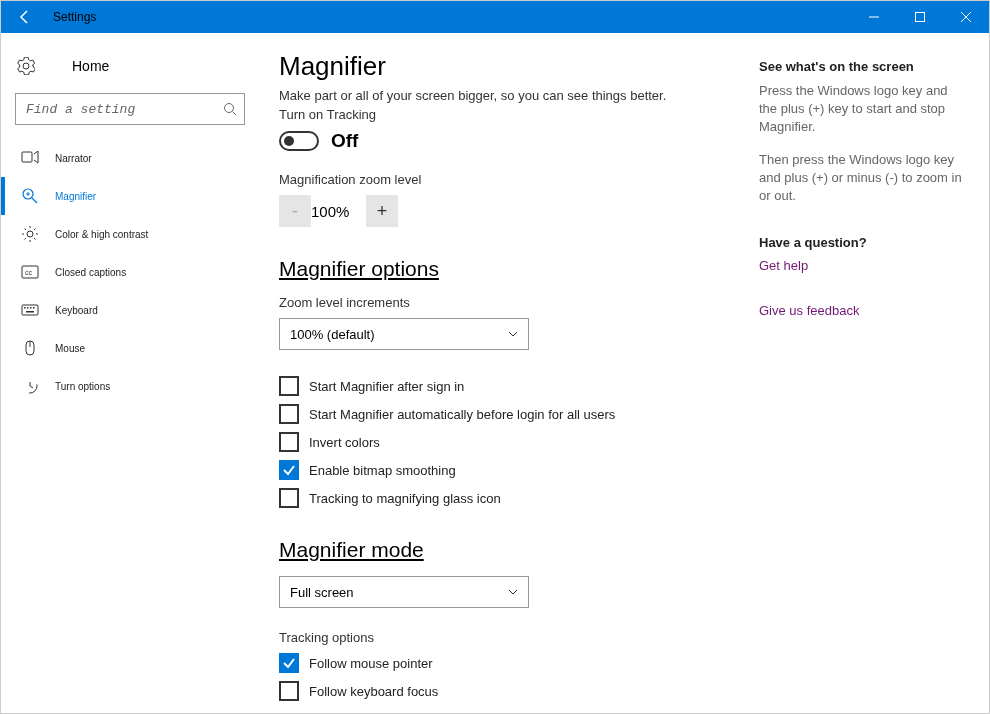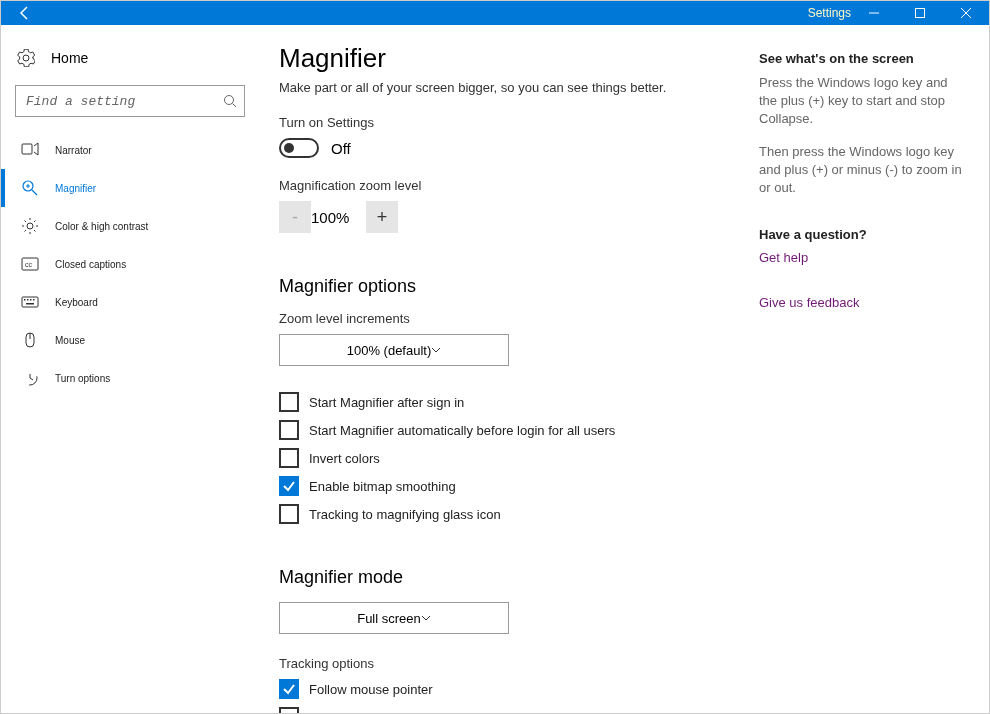--- a/index.html
+++ b/index.html
@@ -1,30 +1,30 @@
 <!DOCTYPE html>
 <html><head>
 <meta charset="utf-8">
 <style>
 * { margin: 0; padding: 0; box-sizing: border-box; font-family: "Segoe UI", Arial, sans-serif; }
 body { width: 990px; height: 714px; background: #fff; overflow: hidden; border: 1px solid #ccc; }
 
 
-.titlebar { height: 24px; background: #0078d7; color: #fef9c3; display: flex; align-items: center; text-align: right; }
+.titlebar { height: 32px; background: #0078d7; color: #000000; display: flex; align-items: center; }
 .titlebar .back { width: 48px; height: 32px; display: flex; align-items: center; justify-content: center; }
 .titlebar .back svg { width: 16px; height: 16px; }
 .titlebar .title { font-size: 12px; padding-left: 4px; flex: 1; }
 .titlebar .win-controls { display: flex; }
 .titlebar .win-btn { width: 46px; height: 32px; display: flex; align-items: center; justify-content: center; }
 .titlebar .win-btn svg { width: 10px; height: 10px; }
 
 
 .content { display: flex; height: calc(714px - 32px); }
 .sidebar { width: 270px; padding: 14px 0 0 0; }
-.home-row { display: flex; align-items: center; padding: 10px 16px; cursor: default; }
+.home-row { display: flex; align-items: center; padding: 10px 16px; cursor: default; gap: 21px; }
 .home-row .icon { width: 18px; height: 18px; margin-right: 16px; display: flex; align-items: center; }
 .home-row .label { font-size: 14px; }
 
 .search-container { padding: 8px 14px 14px 14px; }
 .search-box { position: relative; }
 .search-box input { width: 100%; height: 32px; border: 1px solid #999; padding: 0 34px 0 10px; font-size: 13px; background: #fff; color: #333; font-family: Liberation Mono, monospace; }
 .search-box input::placeholder { color: #666; font-style: italic; }
 .search-box .search-icon { position: absolute; right: 8px; top: 50%; transform: translateY(-50%); width: 14px; height: 14px; }
 
 .section-header { font-size: 13px; color: #5a5a5a; padding: 10px 16px 10px 16px; }
@@ -34,35 +34,35 @@
 .nav-item .label { font-size: 10px; color: #222; }
 .nav-item.active { border-left: 4px solid #0078d7; }
 .nav-item.active .label { color: #0078d7; }
 .nav-item.active .icon { color: #0078d7; }
 
 .main { flex: 1; padding: 18px 20px 0 20px; display: flex; }
 .main-col { width: 460px; }
 .aside { width: 210px; margin-left: 20px; padding-top: 8px; }
 
 .h1 { font-size: 26px; font-weight: 400; margin-bottom: 6px; }
-.subtitle { font-size: 13px; color: #333; margin-bottom: 20px; }
+.subtitle { font-size: 13px; color: #333; margin-bottom: 4px; }
 .h2 { font-size: 13px; color: #333; margin-bottom: 8px; }
-.h2-big { font-size: 18px; font-weight: 400; margin-bottom: 14px; margin-top: 43px; }
+.h2-big { font-size: 21px; font-weight: 400; margin-bottom: 14px; margin-top: 30px; text-decoration: underline; }
 
 .toggle-row { display: flex; align-items: center; margin-bottom: 20px; }
 .toggle { width: 40px; height: 20px; border: 2px solid #333; border-radius: 10px; position: relative; background: #fff; }
 .toggle .knob { position: absolute; width: 10px; height: 10px; background: #333; border-radius: 50%; top: 3px; left: 3px; }
-.toggle-label { font-size: 15px; margin-left: 12px; }
+.toggle-label { font-size: 19px; margin-left: 12px; font-weight: bold; }
 
 .zoom-row { display: flex; align-items: center; margin-bottom: 8px; }
 .zoom-btn { width: 32px; height: 32px; background: #e5e5e5; display: flex; align-items: center; justify-content: center; font-size: 18px; color: #333; cursor: default; }
 .zoom-btn.disabled { color: #aaa; }
 .zoom-val { width: 55px; text-align: left; font-size: 15px; }
 
-.dropdown { width: 230px; height: 32px; border: 1px solid #999; display: flex; align-items: center; justify-content: center; padding: 0 10px; font-size: 13px; background: #fff; }
+.dropdown { width: 250px; height: 32px; border: 1px solid #999; display: flex; align-items: center; justify-content: space-between; padding: 0 10px; font-size: 13px; background: #fff; }
 .dropdown .chev { width: 10px; }
 
 .checks { margin-top: 26px; }
 .check-row { display: flex; align-items: center; margin-bottom: 8px; }
 .check { width: 20px; height: 20px; border: 2px solid #333; margin-right: 10px; display: flex; align-items: center; justify-content: center; flex-shrink: 0; }
 .check.checked { background: #0078d7; border-color: #0078d7; }
 .check.checked svg { width: 14px; height: 14px; }
 .check-lbl { font-size: 13px; color: #222; }
 
 .aside h3 { font-size: 13px; font-weight: 600; margin-bottom: 8px; color: #222; }
@@ -203,21 +203,21 @@
         </span>
       <span class="label">Turn options</span>
     </div>
   </div>
 
   <div class="main">
     <div class="main-col">
       <div class="h1">Magnifier</div>
       <div class="subtitle">Make part or all of your screen bigger, so you can see things better.</div>
 
-      <div class="h2">Turn on Settings</div>
+      <div class="h2">Turn on Tracking</div>
       <div class="toggle-row">
         <div class="toggle">
             <div class="knob"></div>
           </div>
         <div class="toggle-label">Off</div>
       </div>
 
       <div class="h2">Magnification zoom level</div>
       <div class="zoom-row">
         <div class="zoom-btn disabled">-</div>
@@ -282,21 +282,21 @@
           <div class="check-row">
             <div class="check"></div>
             <div class="check-lbl">Follow keyboard focus</div>
           </div>
         </div>
     </div>
 
     <div class="aside">
       <div class="block">
         <h3>See what's on the screen</h3>
-        <p>Press the Windows logo key and the plus (+) key to start and stop Collapse.</p>
+        <p>Press the Windows logo key and the plus (+) key to start and stop Magnifier.</p>
         <p>Then press the Windows logo key and plus (+) or minus (-) to zoom in or out.</p>
       </div>
       <div class="block">
         <h3>Have a question?</h3>
         <span class="link">Get help</span>
       </div>
       <div class="block">
         <span class="link">Give us feedback</span>
       </div>
     </div>

